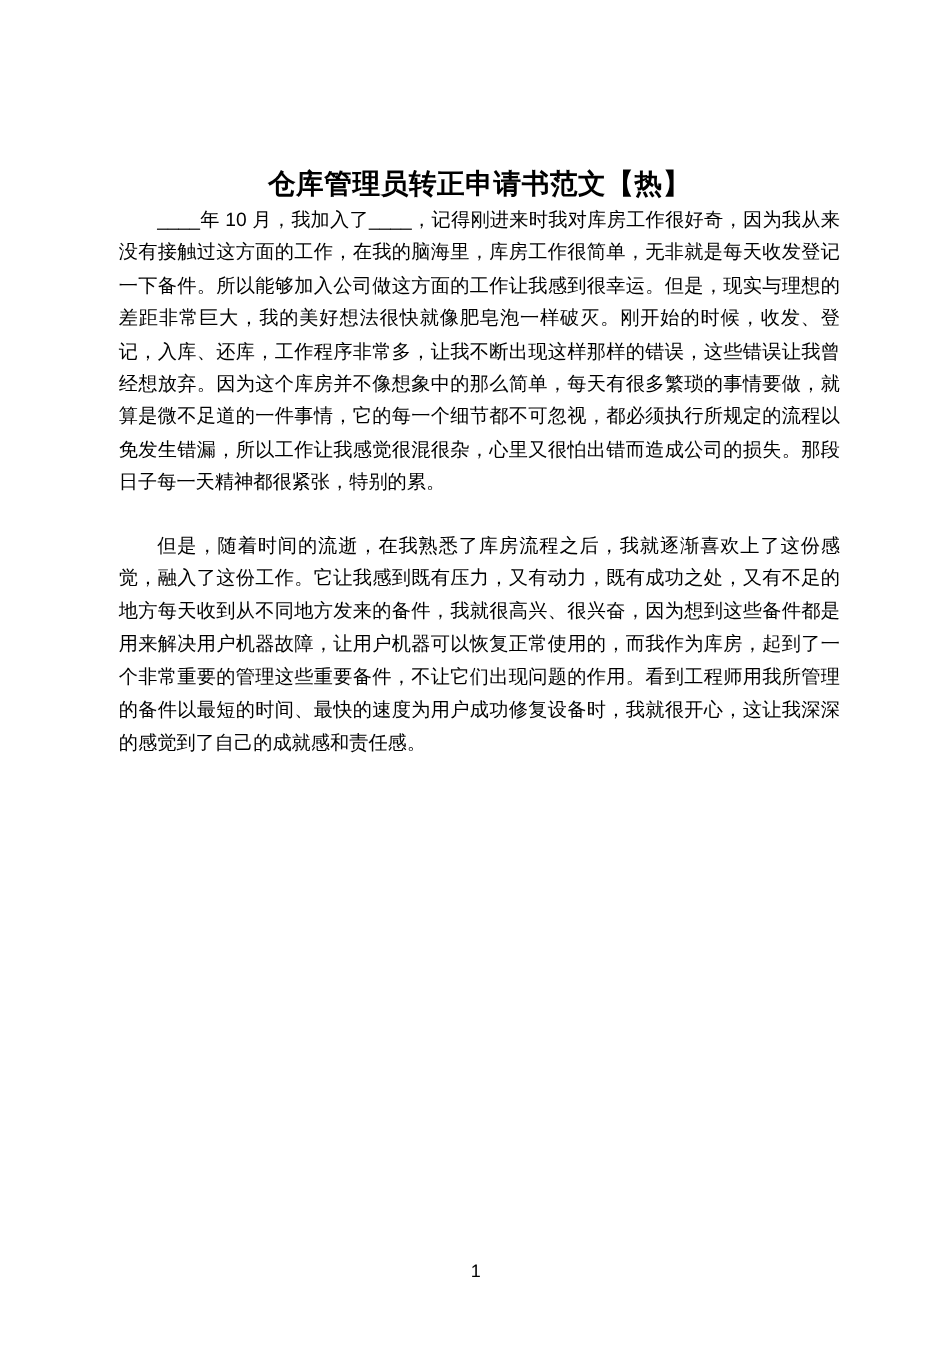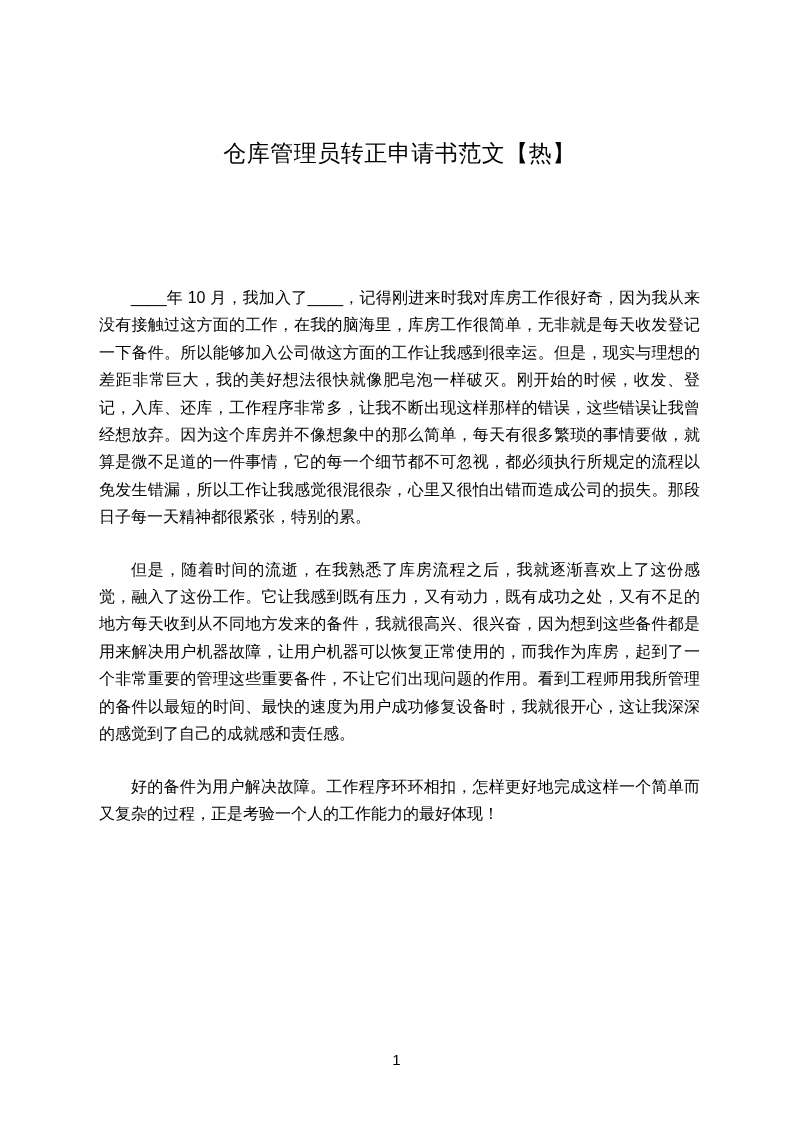--- a/index.html
+++ b/index.html
@@ -18,26 +18,25 @@
   }
   .content {
     padding-left: 99px;
     padding-right: 93px;
   }
   .doc-title {
     margin: 0;
     padding-top: 137px;
     font-size: 23px;
     line-height: 33px;
-    font-weight: normal;
+    font-weight: bold;
     text-align: center;
     letter-spacing: 0.5px;
   }
   .body-text {
-    margin-top: 114px;
   }
   .body-text p {
     margin: 0 0 25px 0;
     font-size: 16px;
     line-height: 27.4px;
     text-align: justify;
     text-indent: 2em;
     word-break: break-all;
   }
   .page-number {
@@ -53,17 +52,16 @@
 </style>
 </head>
 <body>
 
 <div class="page">
   <div class="content">
     <h1 class="doc-title">仓库管理员转正申请书范文【热】</h1>
     <div class="body-text">
       <p>____年 10 月，我加入了____，记得刚进来时我对库房工作很好奇，因为我从来没有接触过这方面的工作，在我的脑海里，库房工作很简单，无非就是每天收发登记一下备件。所以能够加入公司做这方面的工作让我感到很幸运。但是，现实与理想的差距非常巨大，我的美好想法很快就像肥皂泡一样破灭。刚开始的时候，收发、登记，入库、还库，工作程序非常多，让我不断出现这样那样的错误，这些错误让我曾经想放弃。因为这个库房并不像想象中的那么简单，每天有很多繁琐的事情要做，就算是微不足道的一件事情，它的每一个细节都不可忽视，都必须执行所规定的流程以免发生错漏，所以工作让我感觉很混很杂，心里又很怕出错而造成公司的损失。那段日子每一天精神都很紧张，特别的累。</p>
       <p>但是，随着时间的流逝，在我熟悉了库房流程之后，我就逐渐喜欢上了这份感觉，融入了这份工作。它让我感到既有压力，又有动力，既有成功之处，又有不足的地方每天收到从不同地方发来的备件，我就很高兴、很兴奋，因为想到这些备件都是用来解决用户机器故障，让用户机器可以恢复正常使用的，而我作为库房，起到了一个非常重要的管理这些重要备件，不让它们出现问题的作用。看到工程师用我所管理的备件以最短的时间、最快的速度为用户成功修复设备时，我就很开心，这让我深深的感觉到了自己的成就感和责任感。</p>
-      <p>好的备件为用户解决故障。工作程序环环相扣，怎样更好地完成这样一个简单而又复杂的过程，正是考验一个人的工作能力的最好体现！</p>
     </div>
   </div>
   <div class="page-number">1</div>
 </div>
 
 </body></html>

